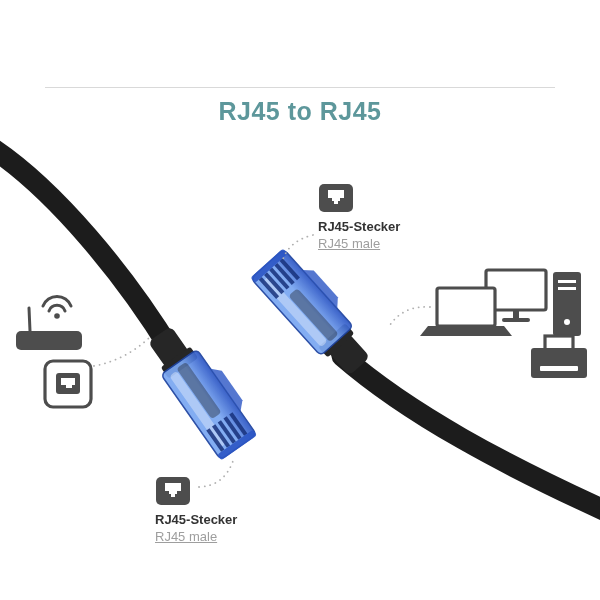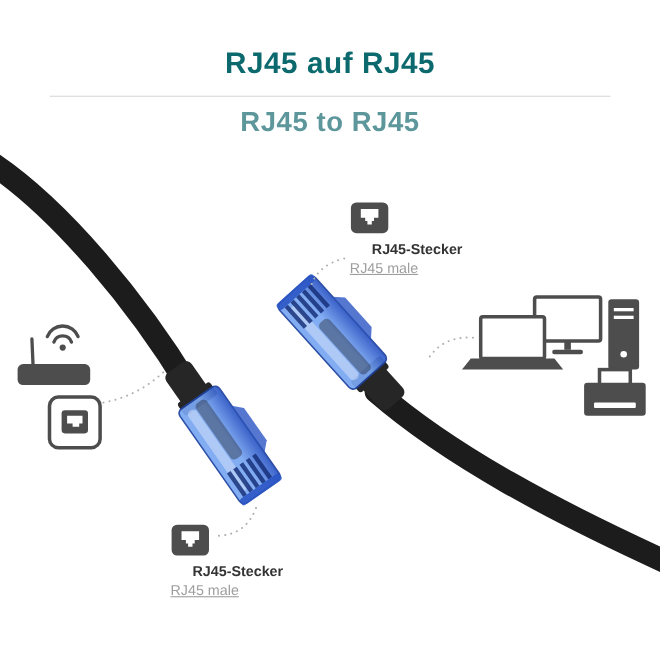--- a/index.html
+++ b/index.html
@@ -38,30 +38,29 @@
   .white{fill:#ffffff;}
   .dotted{fill:none;stroke:var(--dot-color,#b0b0b0);stroke-width:1.8;
           stroke-dasharray:0.1 5.5;stroke-linecap:round;}
 
   
   .annotation{position:absolute;width:130px;}
   .annotation-top{left:318px;top:183px;}
   .annotation-bottom{left:155px;top:476px;}
   .port-icon{display:block;margin-bottom:6px;}
   .annotation-title{font-size:13px;font-weight:700;line-height:16px;
-    color:var(--ann-title-color,#333333);margin-left:20px;}
+    color:var(--ann-title-color,#333333);}
   .annotation-sub{font-size:13px;font-weight:400;line-height:16px;margin-top:1px;
     color:var(--ann-sub-color,#9e9e9e);text-decoration:underline;}
 </style>
 </head>
 <body>
 
 <div class="stage">
 
-  <h1 class="main-title">RJ45 auf RJ45</h1>
   <div class="divider"></div>
   <h2 class="sub-title">RJ45 to RJ45</h2>
 
   <svg class="scene" width="600" height="600" viewBox="0 0 600 600">
     <defs>
       <linearGradient id="plugGrad" x1="0" y1="0" x2="1" y2="0">
         <stop offset="0" style="stop-color:var(--plug-light,#7aa7f2)"></stop>
         <stop offset="0.55" style="stop-color:var(--plug-light,#7aa7f2)"></stop>
         <stop offset="1" style="stop-color:var(--plug-dark,#2b55c4)"></stop>
       </linearGradient>

